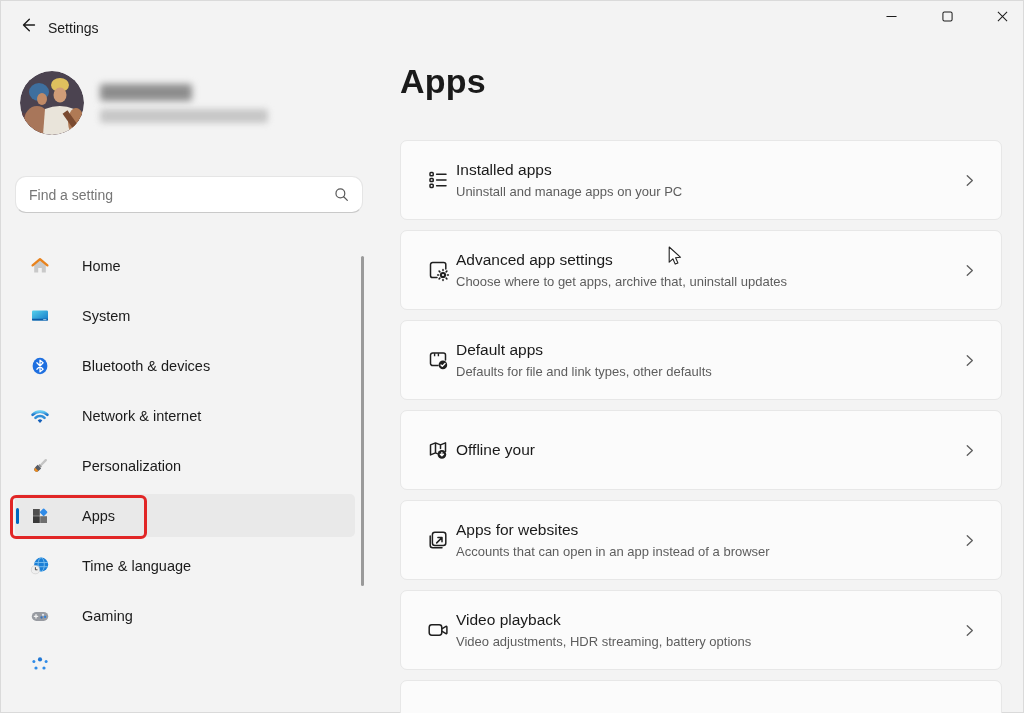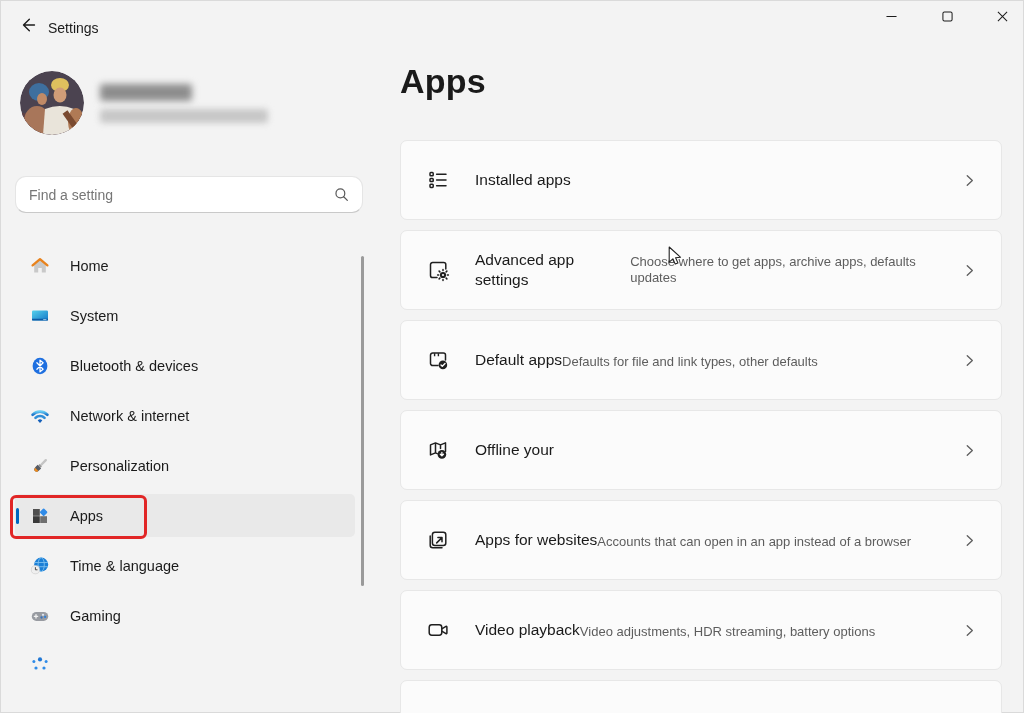--- a/index.html
+++ b/index.html
@@ -37,21 +37,21 @@
   .searchbox{position:absolute;left:15px;top:128px;width:348px;height:37px;
     background:#ffffff;border:1px solid #e5e5e5;border-bottom-color:#c9c9c9;
     border-radius:11px;box-sizing:border-box;display:flex;align-items:center;}
   .searchbox input{flex:1;border:none;outline:none;background:transparent;
     font-family:"Liberation Sans", sans-serif;font-size:14px;color:#1b1b1b;padding:0 0 0 13px;}
   .searchbox input::placeholder{color:#767676;opacity:1;}
   .searchbox .search-glyph{width:15px;height:15px;margin-right:13px;flex:none;}
 
   .nav{position:absolute;left:0;top:196px;width:380px;}
   .nav-item{position:relative;width:340px;height:43px;margin:0 0 7px 15px;
-    display:flex;align-items:center;border-radius:5px;}
+    display:flex;align-items:center;border-radius:5px;gap:12px;}
   .nav-item.selected{background:#e9e9e9;}
   .accent-pill{display:none;position:absolute;left:1px;top:13.5px;width:3px;height:16px;
     border-radius:2px;background:var(--accent,#0067c0);}
   .nav-item.selected .accent-pill{display:block;}
   .nav-icon{width:20px;height:20px;margin-left:15px;flex:none;}
   .nav-label{margin-left:20px;font-size:14.5px;color:#1b1b1b;white-space:nowrap;}
 
   .side-scrollbar{position:absolute;left:361px;top:208px;width:3px;height:330px;
     background:#9a9a9a;border-radius:3px;}
 
@@ -60,21 +60,21 @@
     pointer-events:none;z-index:6;}
 
   
   .main{position:absolute;left:400px;top:48px;width:602px;}
   .page-title{margin:0;position:absolute;left:0;top:14px;
     font-size:34px;font-weight:700;color:#1a1a1a;letter-spacing:.2px;}
   .cards{position:absolute;left:0;top:92px;width:602px;}
   .card{height:80px;background:#fbfbfb;border:1px solid #e7e7e7;border-radius:7px;
     box-sizing:border-box;display:flex;align-items:center;margin-bottom:10px;}
   .card-icon{width:24px;height:24px;margin-left:25px;flex:none;}
-  .card-text{margin-left:25px;display:flex;flex-direction:row;}
+  .card-text{margin-left:6px;display:flex;flex-direction:column;}
   .card-title{font-size:15.5px;line-height:20px;color:#1a1a1a;}
   .card-sub{font-size:13px;line-height:16px;color:#5d5d5d;margin-top:4px;}
   .card-chevron{margin-left:auto;margin-right:24px;width:15px;height:15px;flex:none;}
 
   
   .cursor{position:absolute;left:668px;top:246px;width:15px;height:21px;z-index:20;}
 </style>
 </head>
 <body style="--accent: #0067c0; --annotation: #e12626; background: rgb(243, 243, 243);">
 
@@ -356,33 +356,34 @@
   <h1 class="page-title">Apps</h1>
 
   <div class="cards">
 
       <div class="card">
         <svg class="card-icon" viewBox="0 0 24 24">
           <use href="#ic-installed-apps"></use>
         </svg>
         <div class="card-text">
           <div class="card-title">Installed apps</div>
+          <div class="card-sub">Uninstall and manage apps on your PC</div>
         </div>
         <svg class="card-chevron" viewBox="0 0 16 16">
           <use href="#ic-chevron"></use>
         </svg>
       </div>
 
       <div class="card">
         <svg class="card-icon" viewBox="0 0 24 24">
           <use href="#ic-advanced-app-settings"></use>
         </svg>
         <div class="card-text">
           <div class="card-title">Advanced app settings</div>
-          <div class="card-sub">Choose where to get apps, archive apps, defaults updates</div>
+          <div class="card-sub">Choose where to get apps, archive that, uninstall updates</div>
         </div>
         <svg class="card-chevron" viewBox="0 0 16 16">
           <use href="#ic-chevron"></use>
         </svg>
       </div>
 
       <div class="card">
         <svg class="card-icon" viewBox="0 0 24 24">
           <use href="#ic-default-apps"></use>
         </svg>

